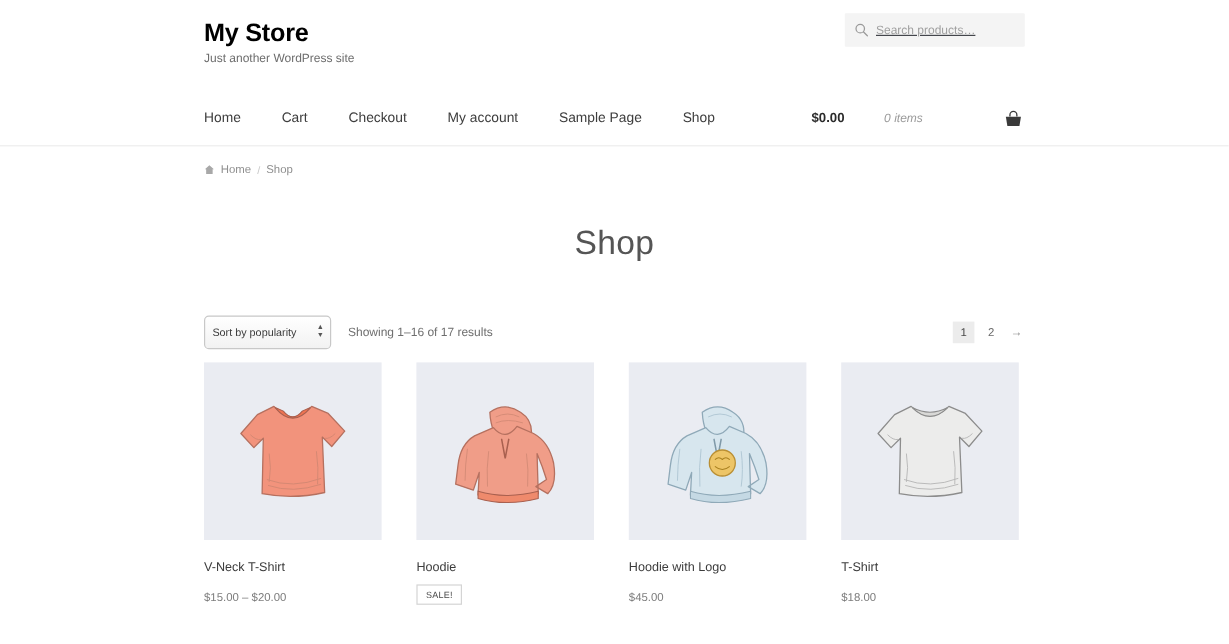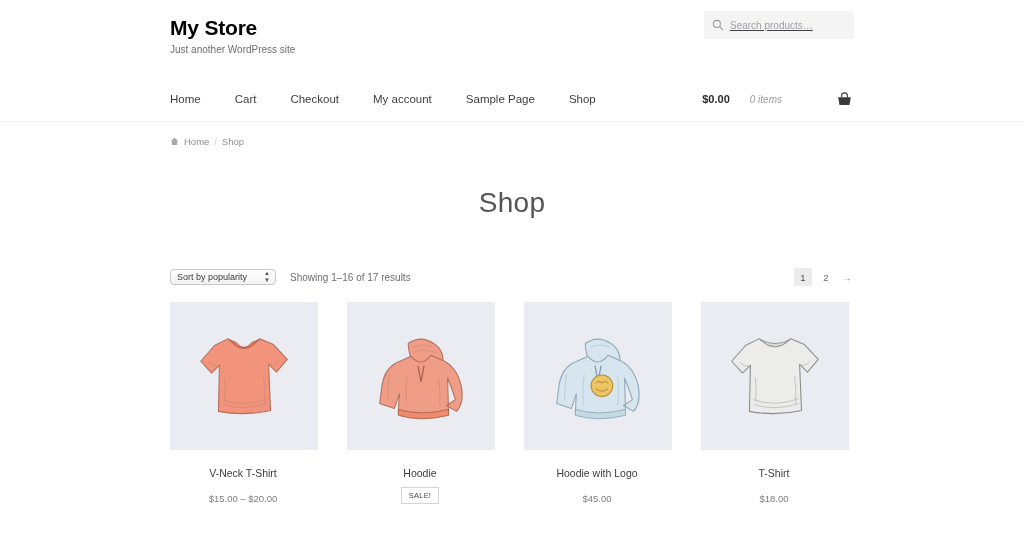--- a/index.html
+++ b/index.html
@@ -53,21 +53,21 @@
   }
   .nav-list { list-style: none; display: flex; align-items: center; gap: 0; }
   .nav-item {
     font-size: 11.5px; color: #3d3d3d; padding: 0 17px;
     cursor: pointer; white-space: nowrap;
   }
   .nav-item:first-child { padding-left: 0; }
 
   .cart-area {
     position: absolute; right: 0; bottom: 0; height: 44px;
-    display: flex; align-items: center; gap: 0;
+    display: flex; align-items: center; gap: 13px;
   }
   .cart-amount { font-size: 11px; font-weight: bold; color: #2b2b2b; }
   .cart-count { font-size: 10px; color: #9a9a9a; margin-left: 20px; font-style: italic; }
   .cart-icon-btn {
     margin-left: 52px; width: 20px; height: 20px;
     display: flex; align-items: center; justify-content: center; cursor: pointer;
   }
 
   
   .breadcrumb-bar { width: 684px; margin: 0 auto; padding-top: 14px; }
@@ -87,21 +87,21 @@
   }
 
   
   .shop-wrap { width: 684px; margin: 0 auto; margin-top: 47px; position: relative; }
 
   .shop-toolbar {
     position: relative; height: 22px;
     display: flex; align-items: center;
   }
   .ordering {
-    position: relative; width: 106px; height: 16px;
+    position: relative; width: 106px; height: 28px;
     border: 1px solid #c8c8c8; border-radius: 4px;
     background: linear-gradient(#ffffff,#f2f2f2);
     display: flex; align-items: center; padding: 0 6px;
     font-size: 9px; color: #3a3a3a; cursor: pointer;
   }
   .ordering-label { white-space: nowrap; }
   .stepper {
     position: absolute; right: 5px; top: 50%; transform: translateY(-50%);
     display: flex; flex-direction: column; gap: 2px; line-height: 0;
   }
@@ -126,21 +126,21 @@
     width: 14px; height: 18px; display: flex; align-items: center;
     justify-content: center; font-size: 10px; color: #8c8c8c; cursor: pointer;
   }
 
   
   .products {
     margin-top: 14px;
     display: grid; grid-template-columns: repeat(4, 148px);
     column-gap: 29px; row-gap: 0;
   }
-  .product { width: 146px; text-align: center; cursor: pointer; }
+  .product { width: 146px; text-align: left; cursor: pointer; }
   .product-thumb {
     width: 148px; height: 148px; background: #eaecf2;
     display: flex; align-items: center; justify-content: center;
     overflow: hidden;
   }
   .product-thumb svg { width: 118px; height: 118px; display: block; }
   .product-title {
     margin-top: 16px; font-size: 10.5px; color: #3c3c3c; line-height: 14px;
   }
   .product-price {

